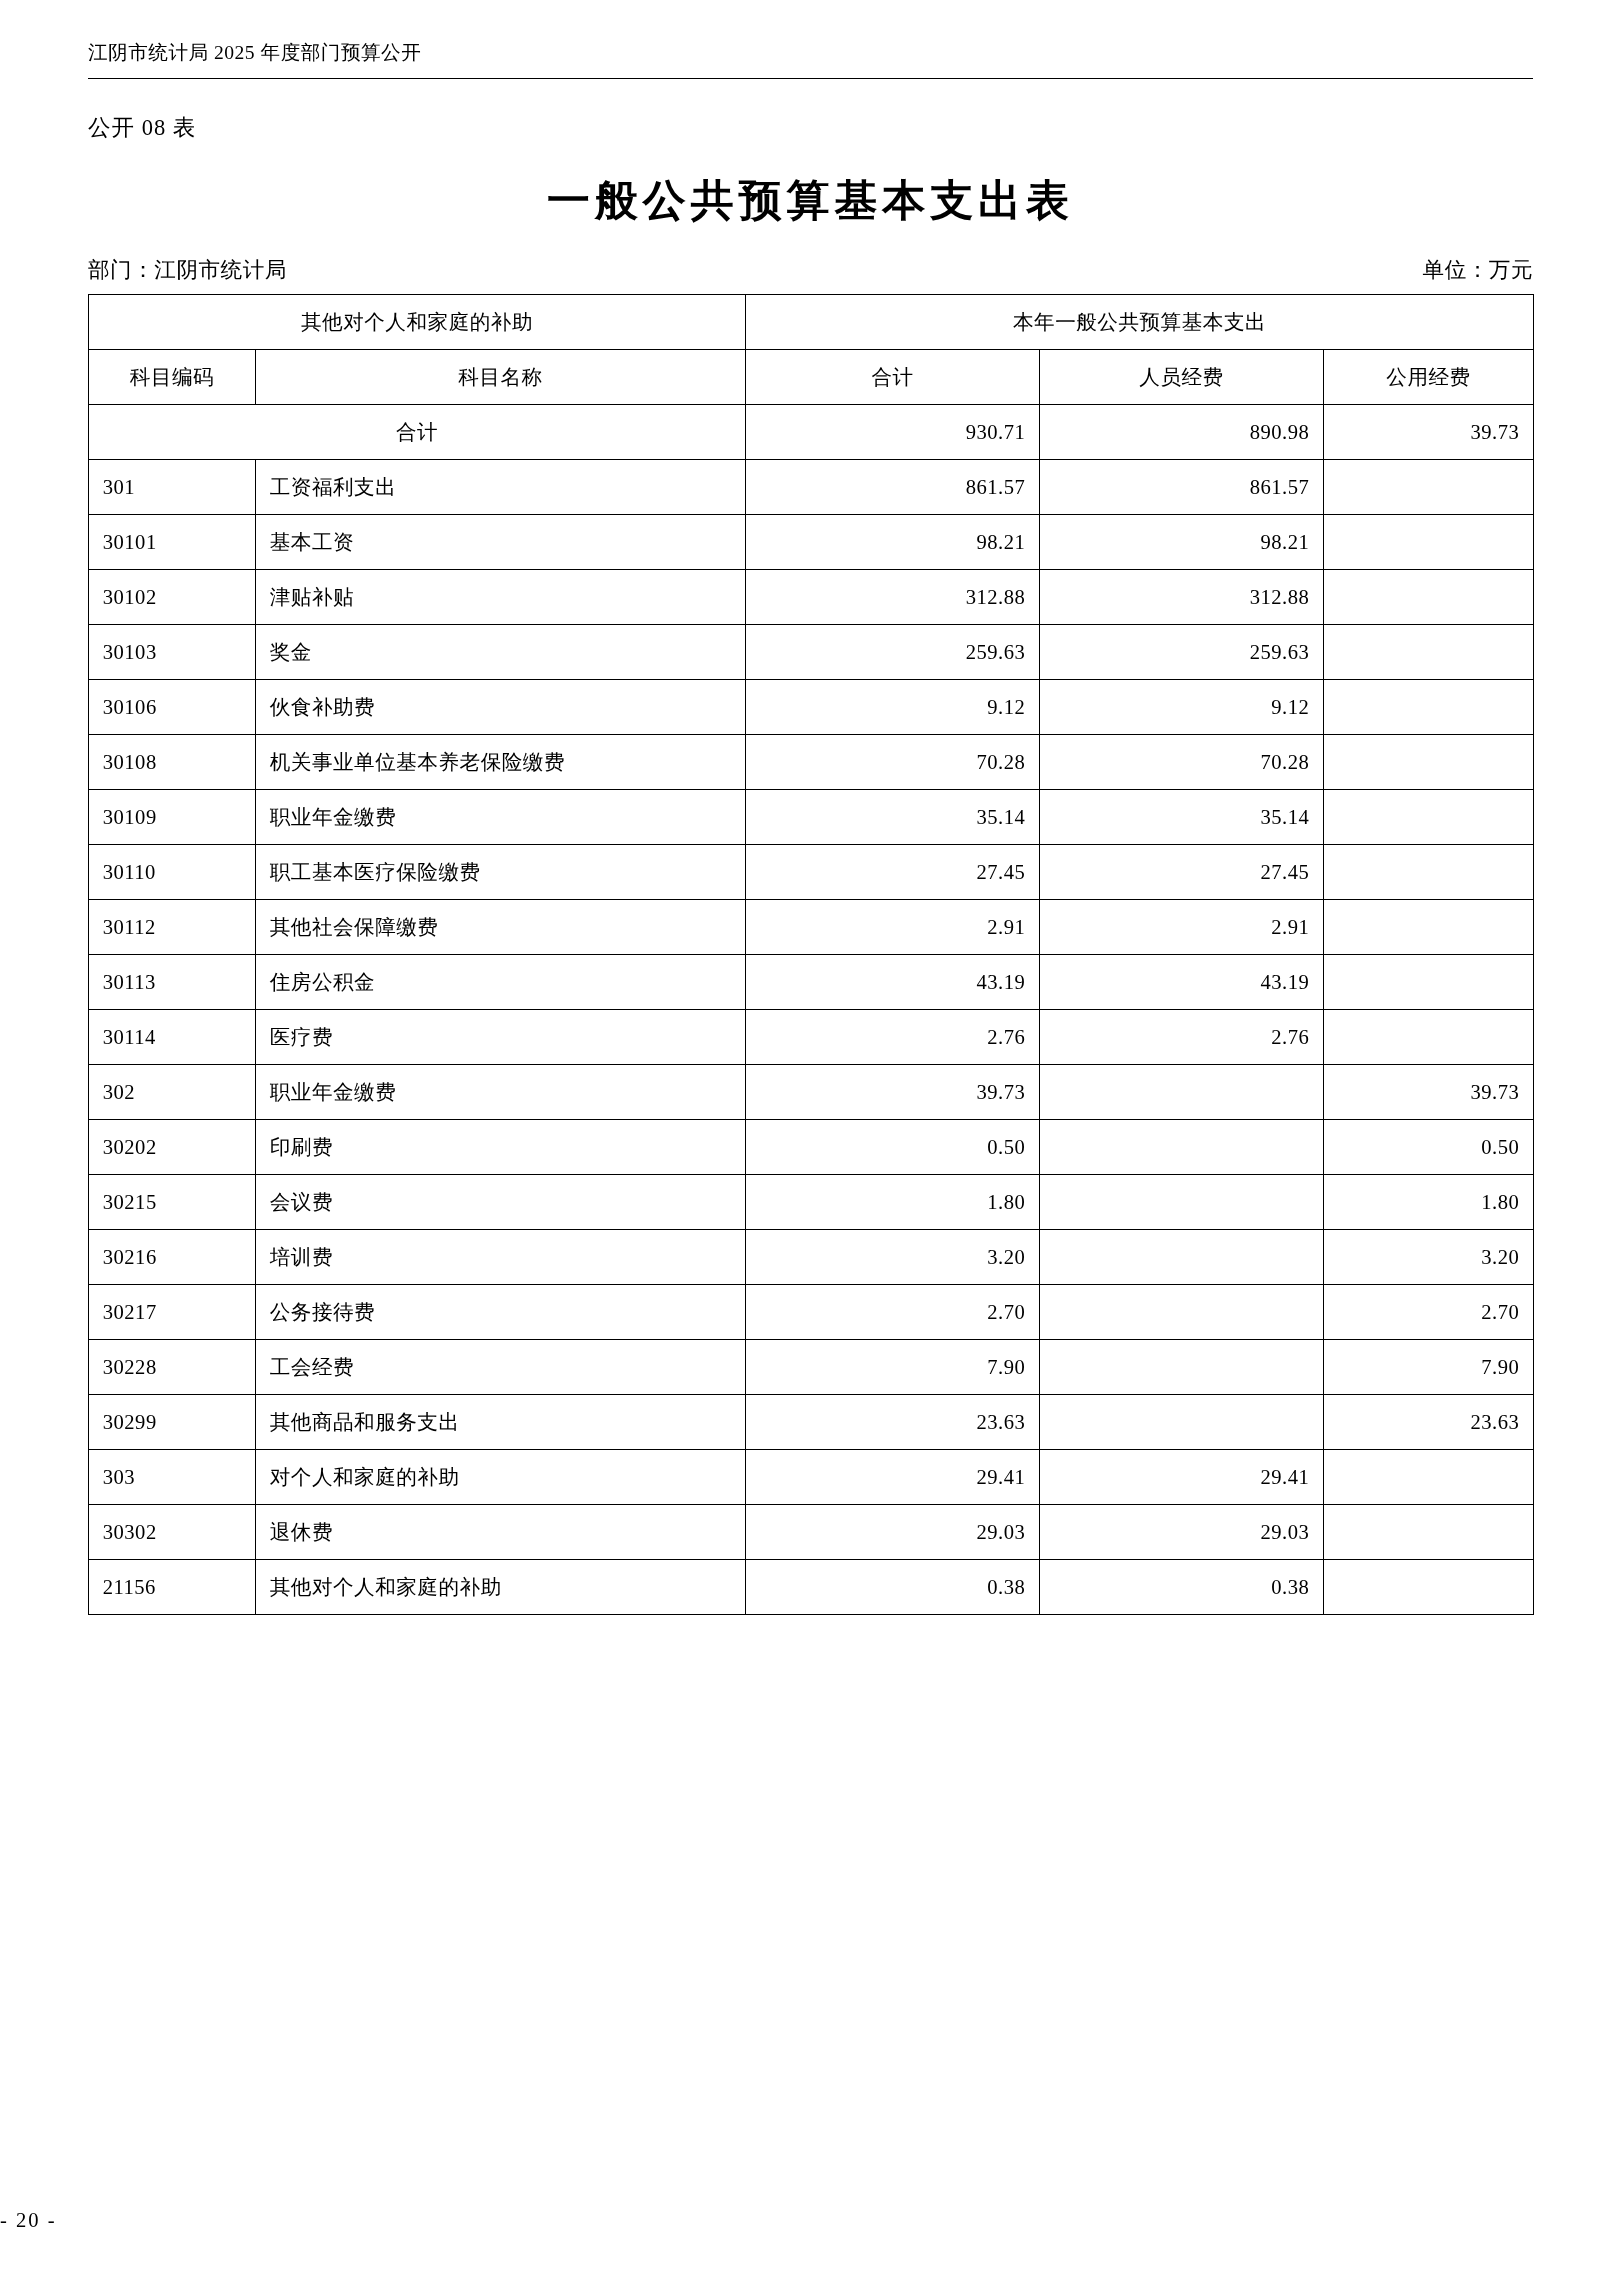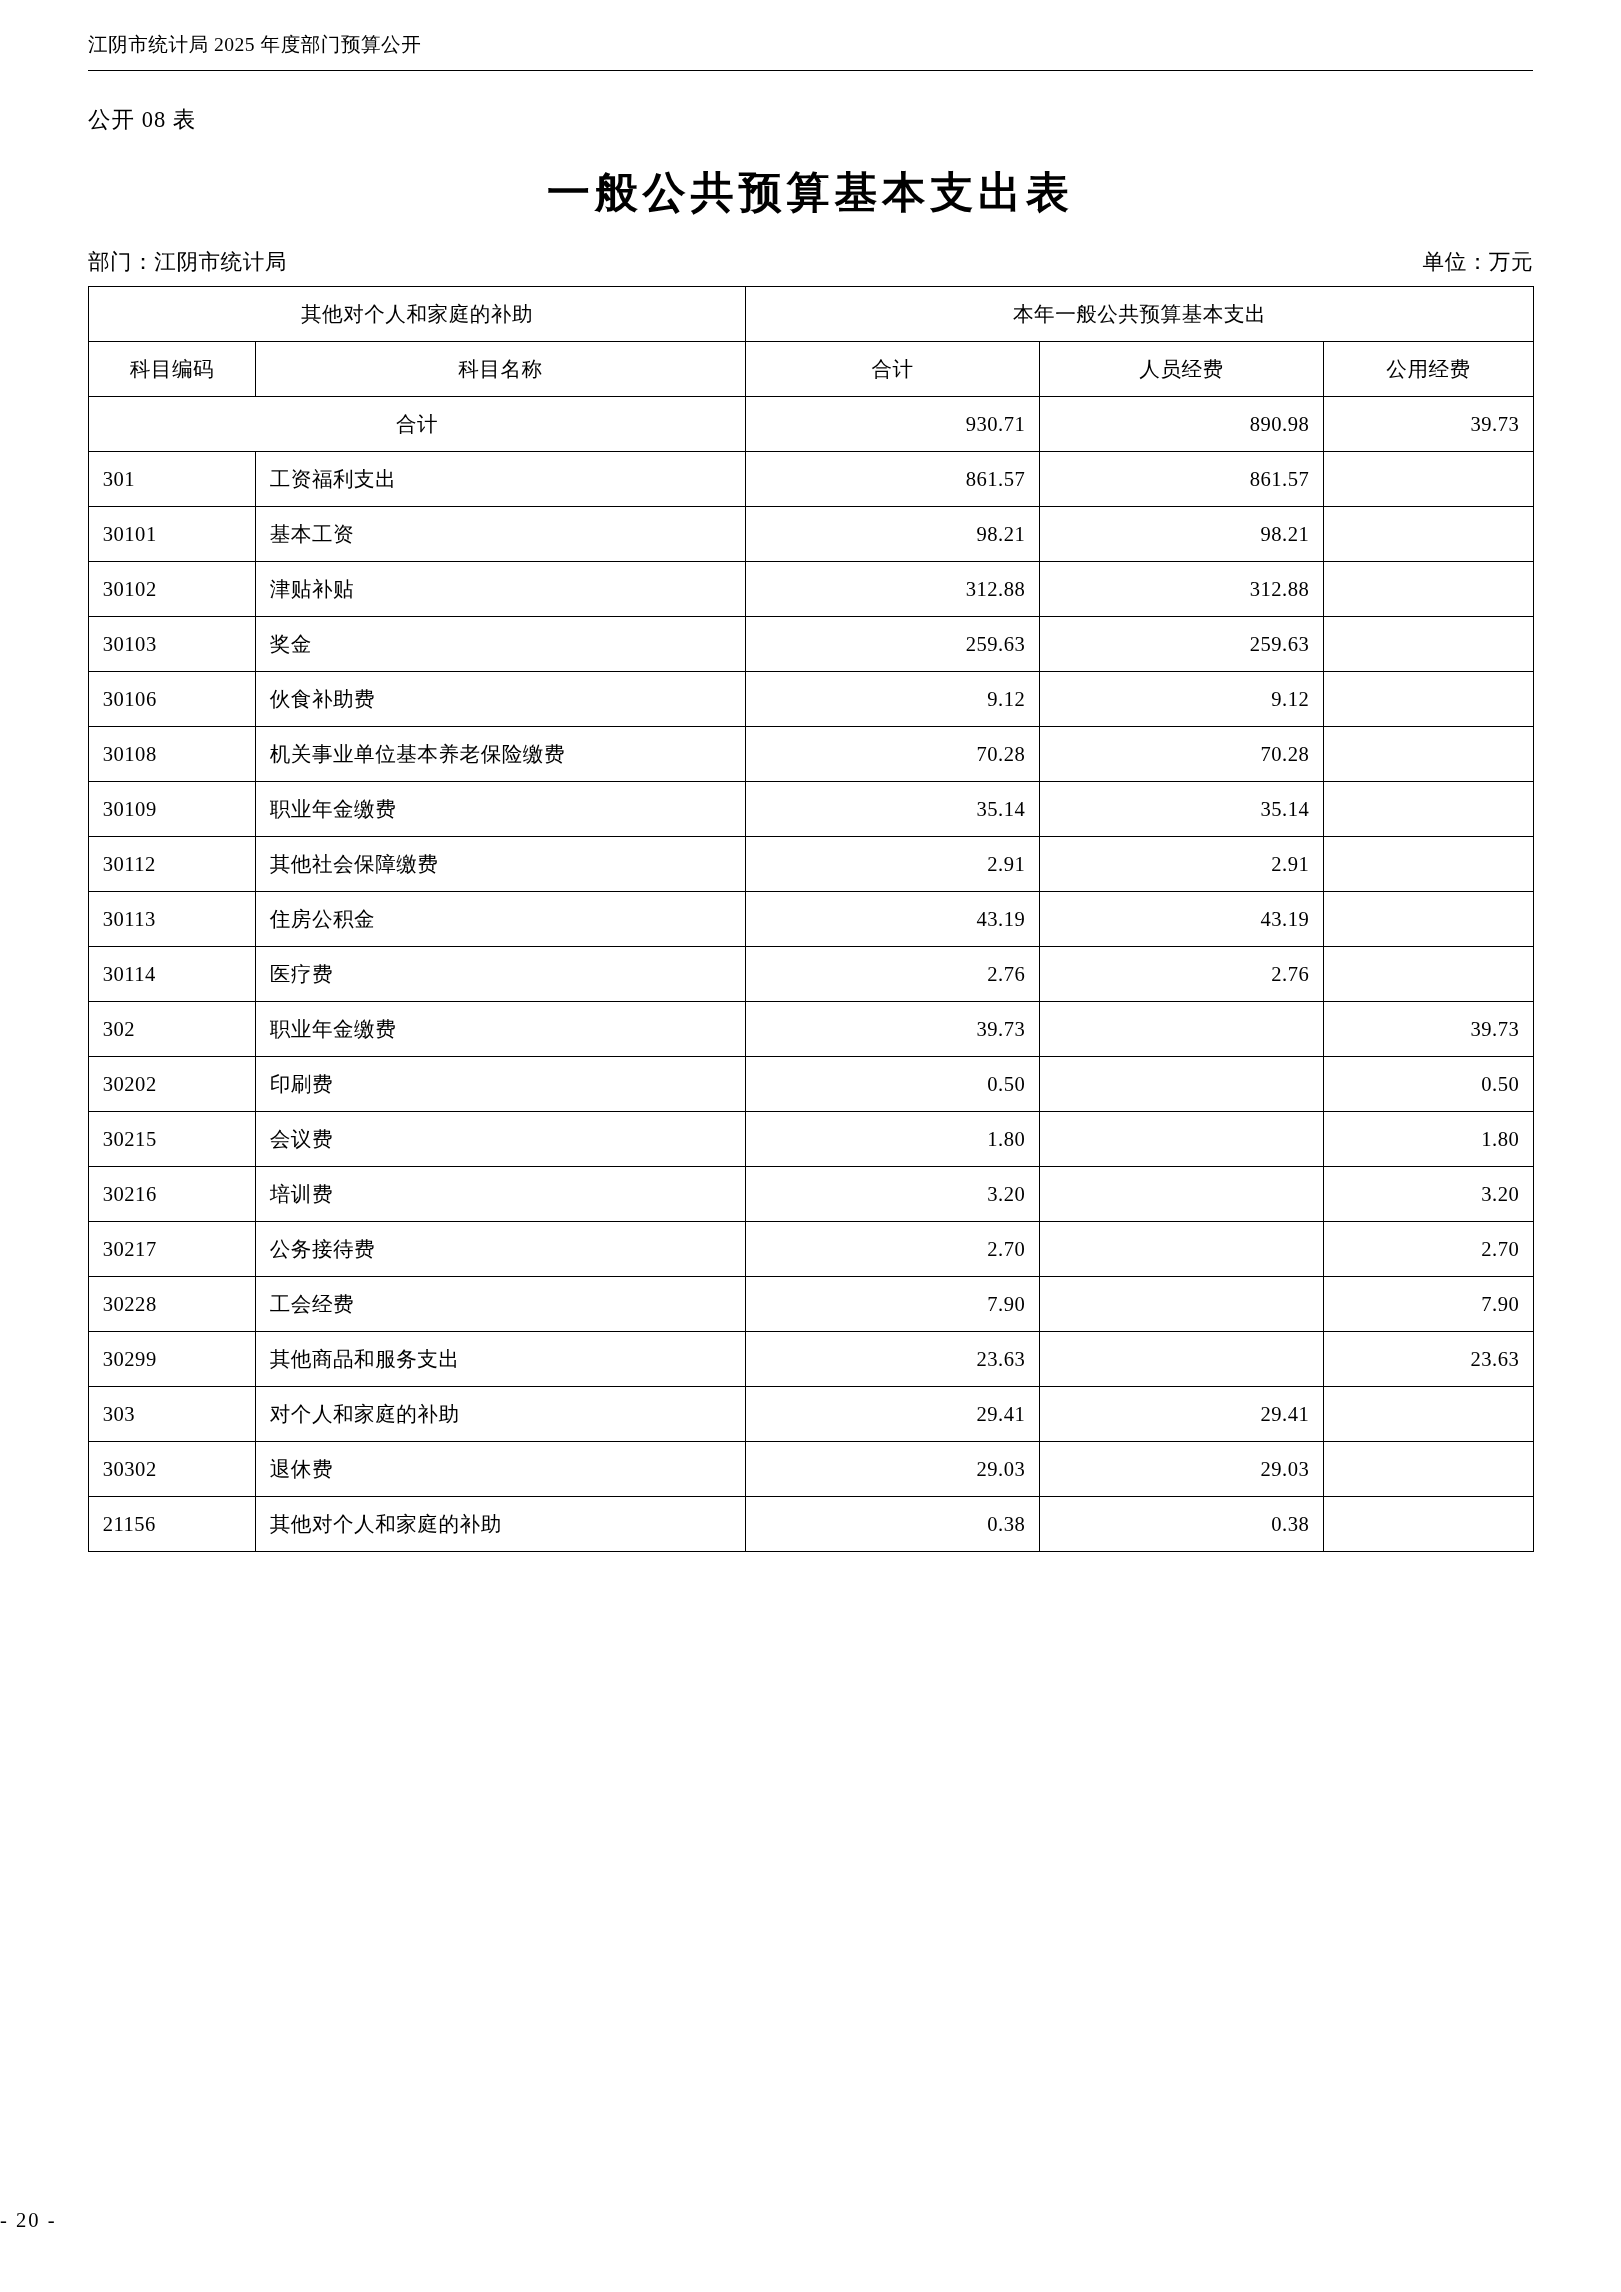--- a/index.html
+++ b/index.html
@@ -16,21 +16,21 @@
     overflow: hidden;
   }
   .page {
     position: relative;
     width: 1621px;
     height: 2293px;
     box-sizing: border-box;
     padding: 0 88px;
   }
   .header-line {
-    padding-top: 31px;
+    padding-top: 39px;
     font-size: 19.6px;
     letter-spacing: 0.5px;
     border-bottom: 1.6px solid #000;
     padding-bottom: 11.8px;
     white-space: nowrap;
   }
   .form-no {
     margin-top: 33px;
     font-size: 22.5px;
     letter-spacing: 1px;
@@ -182,20 +182,27 @@
           <td class="c-right num"></td>
         </tr>
         <tr>
           <td class="c-left">30109</td>
           <td class="c-left">职业年金缴费</td>
           <td class="c-right num">35.14</td>
           <td class="c-right num">35.14</td>
           <td class="c-right num"></td>
         </tr>
         <tr>
+          <td class="c-left">30110</td>
+          <td class="c-left">职工基本医疗保险缴费</td>
+          <td class="c-right num">27.45</td>
+          <td class="c-right num">27.45</td>
+          <td class="c-right num"></td>
+        </tr>
+        <tr>
           <td class="c-left">30112</td>
           <td class="c-left">其他社会保障缴费</td>
           <td class="c-right num">2.91</td>
           <td class="c-right num">2.91</td>
           <td class="c-right num"></td>
         </tr>
         <tr>
           <td class="c-left">30113</td>
           <td class="c-left">住房公积金</td>
           <td class="c-right num">43.19</td>

